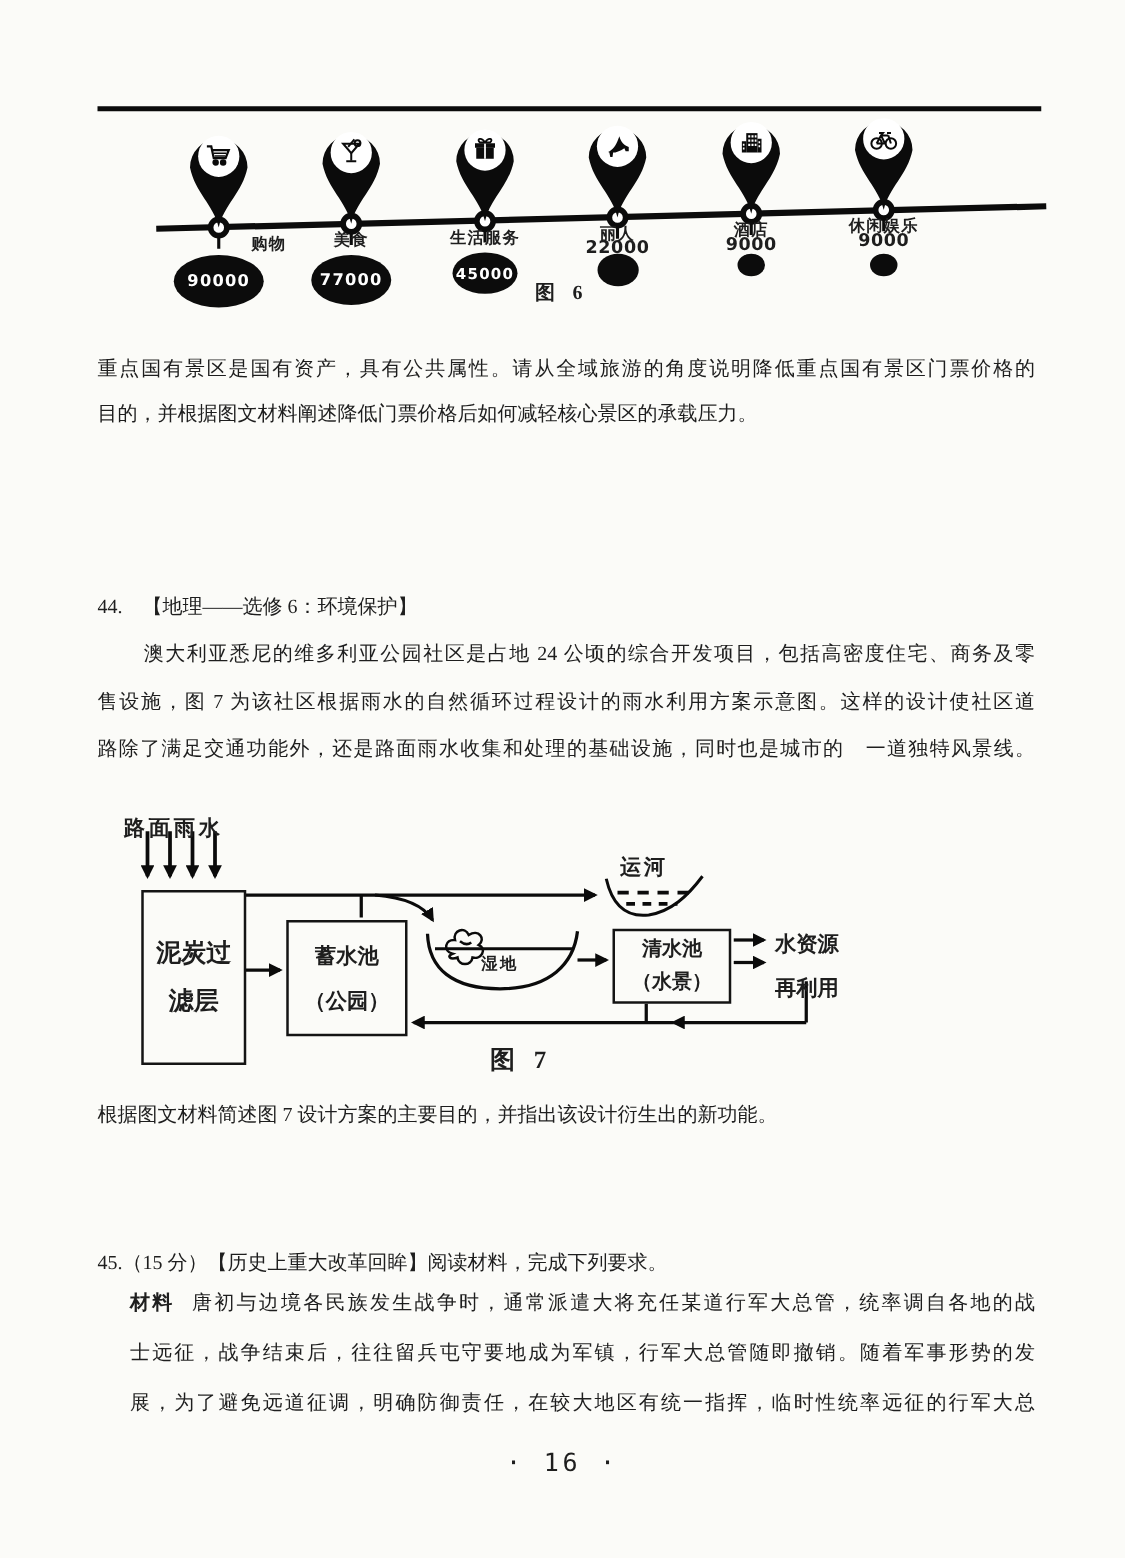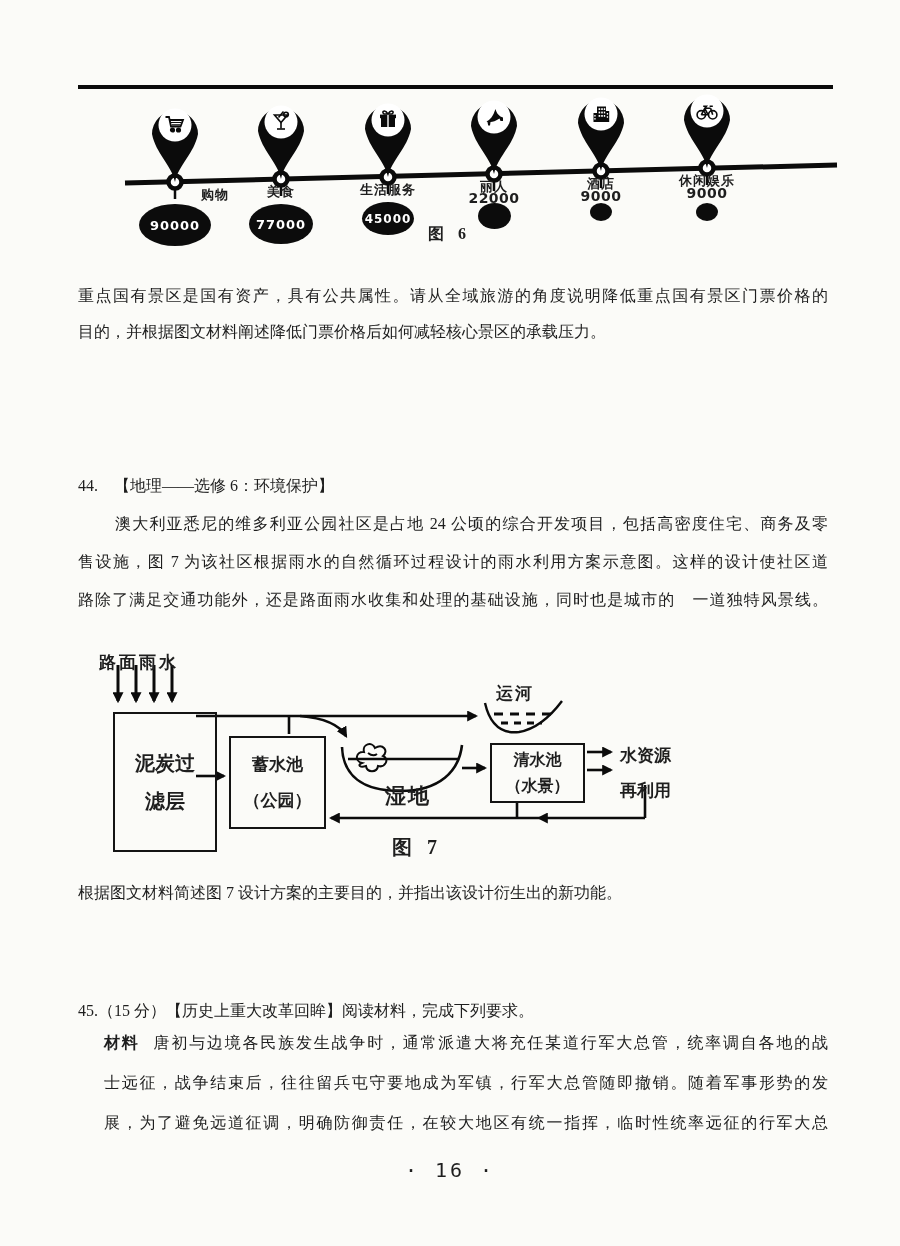--- a/index.html
+++ b/index.html
@@ -198,35 +198,35 @@
 
     <g stroke="#0b0b0b" fill="none">
       <path d="M395 68 C400 90 412 99 429 97 C447 94 460 82 472 66" stroke-width="2.4"></path>
       <line x1="404" y1="79" x2="461" y2="79" stroke-width="3" stroke-dasharray="9 7"></line>
       <line x1="411" y1="88" x2="452" y2="88" stroke-width="3" stroke-dasharray="7 6"></line>
     </g>
   </svg>
 
   <div class="abs diag-label" style="left:99px;top:641px;font-size:17px;letter-spacing:3px;margin-top:10px;">路面雨水</div>
 
-  <div class="abs fbox" style="left:113px;top:712px;width:104px;height:140px;font-size:20px;line-height:1.9;">
+  <div class="abs fbox" style="left:113px;top:712px;width:84px;height:140px;font-size:20px;line-height:1.9;">
     <span>泥炭过</span>
     <span>滤层</span>
   </div>
   <div class="abs fbox" style="left:229px;top:736px;width:97px;height:93px;font-size:17px;line-height:2.1;">
     <span>蓄水池</span>
     <span>（公园）</span>
   </div>
   <div class="abs fbox" style="left:490px;top:743px;width:95px;height:60px;font-size:16px;line-height:1.6;">
     <span>清水池</span>
     <span>（水景）</span>
   </div>
 
   <div class="abs diag-label" style="left:496px;top:682px;font-size:17px;letter-spacing:2px;">运河</div>
-  <div class="abs diag-label" style="left:385px;top:782px;font-size:21px;letter-spacing:2px;">湿地</div>
+  <div class="abs diag-label" style="left:385px;top:762px;font-size:13px;letter-spacing:2px;">湿地</div>
   <div class="abs diag-label" style="left:620px;top:744px;font-size:17px;">水资源</div>
   <div class="abs diag-label" style="left:620px;top:779px;font-size:17px;">再利用</div>
 
   <div class="abs caption" style="left:392px;top:834px;font-size:20px;">图 7</div>
 </section>
 
 <div class="abs txt" style="top:883px;">根据图文材料简述图 7 设计方案的主要目的，并指出该设计衍生出的新功能。</div>
 
 <div class="abs txt" style="top:1001px;">45.（15 分）【历史上重大改革回眸】阅读材料，完成下列要求。</div>
 

